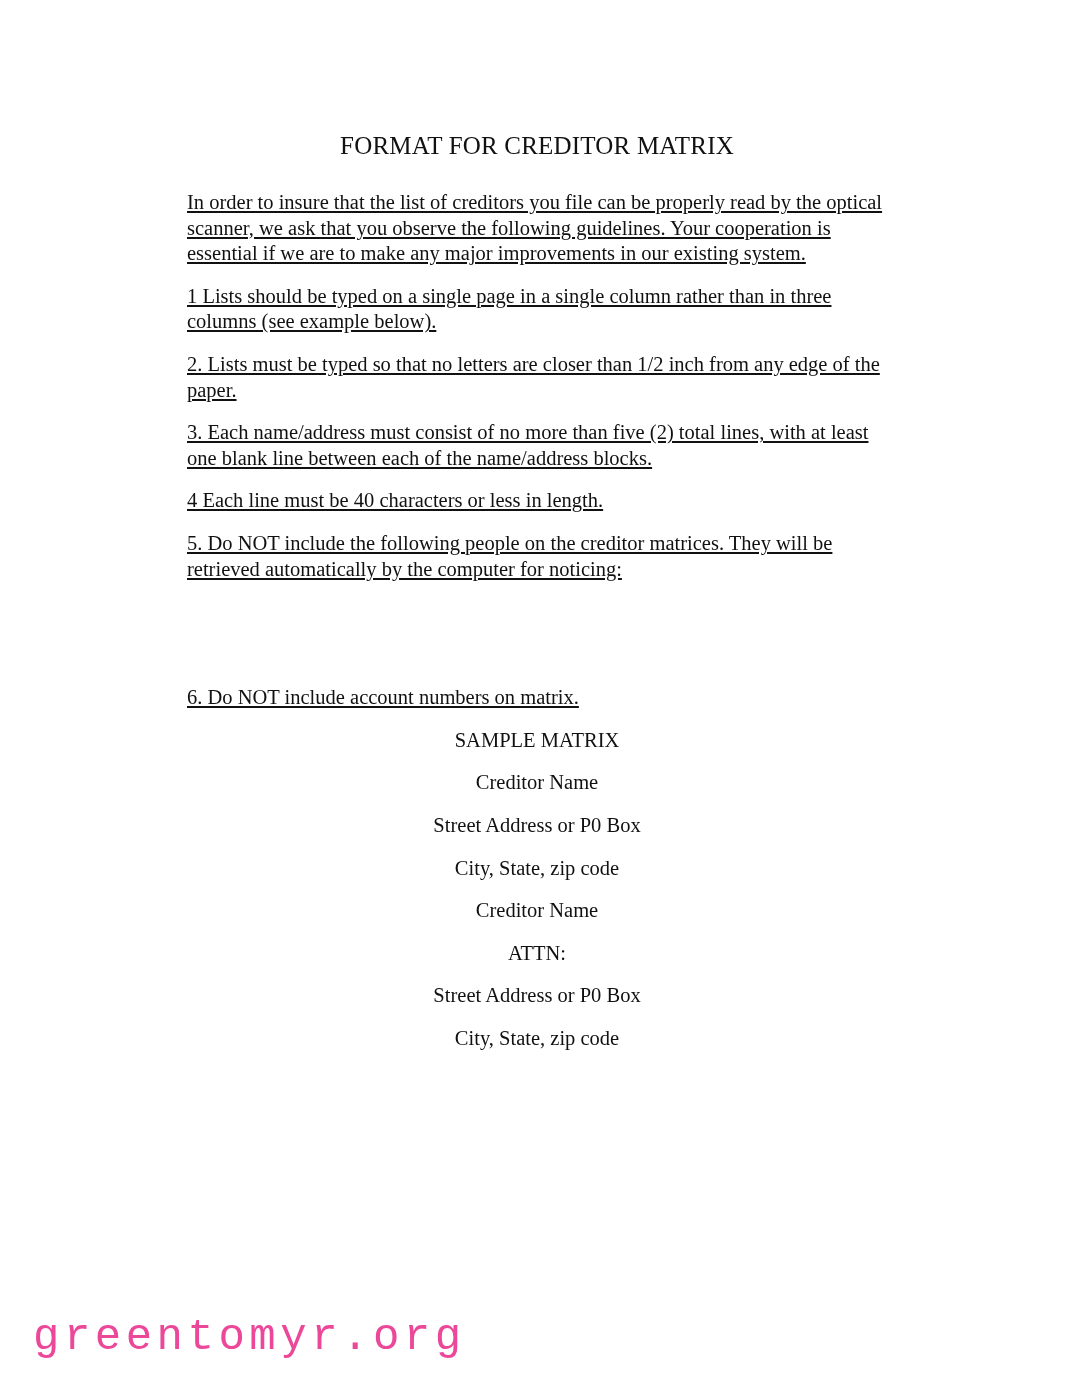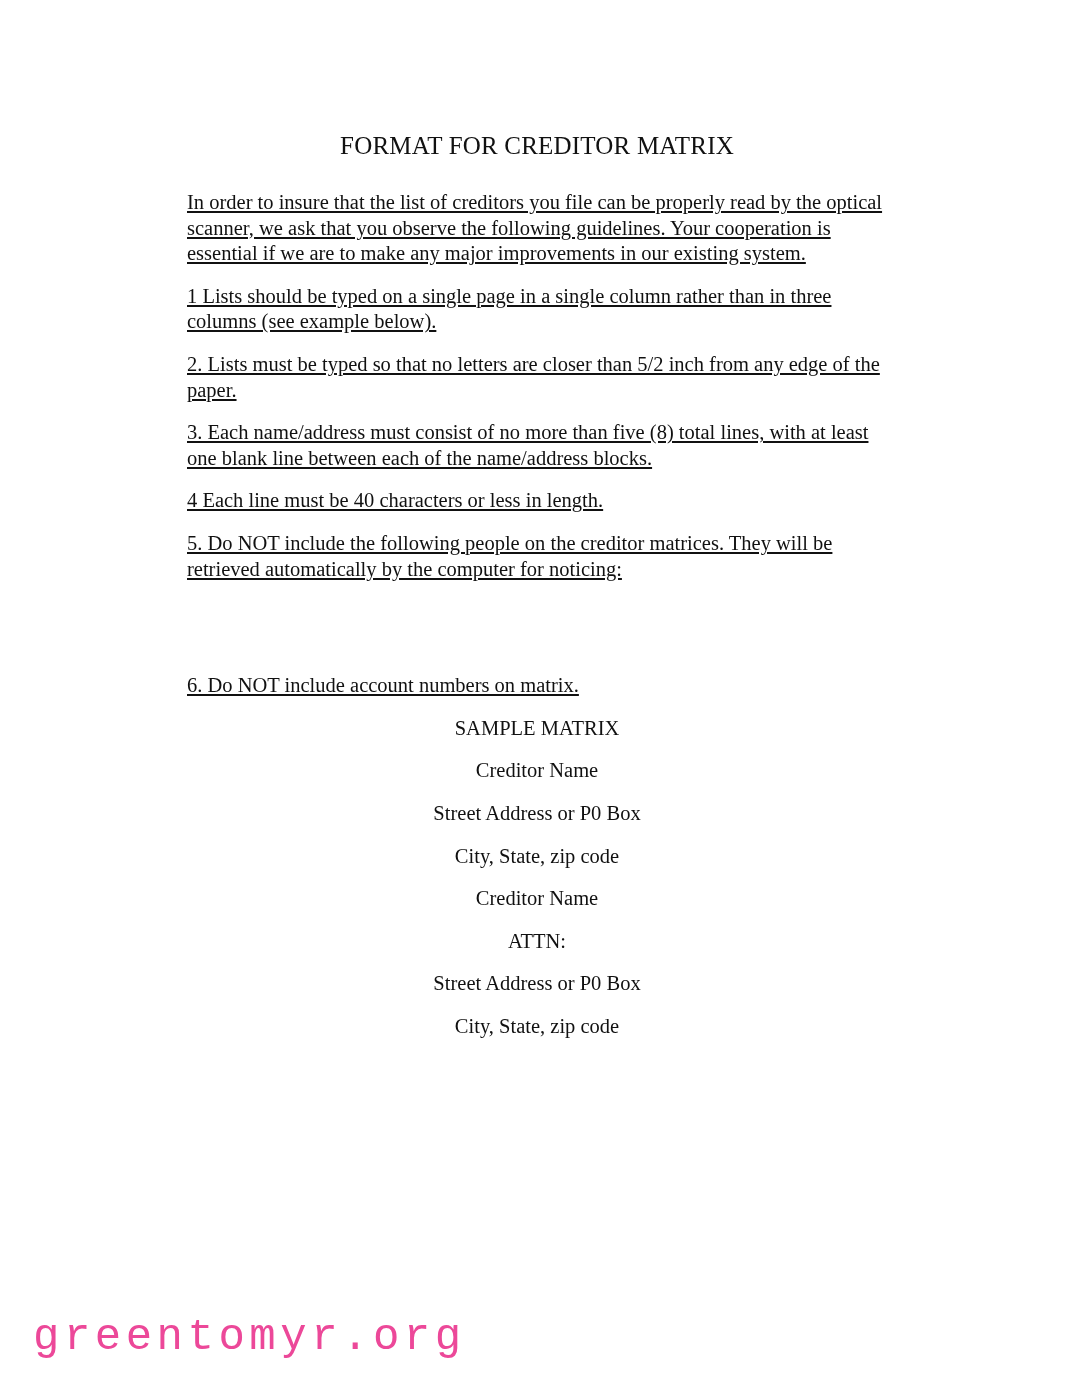--- a/index.html
+++ b/index.html
@@ -73,21 +73,21 @@
 
   .excluded-list .centered-line + .centered-line {
     margin-top: 17px;
   }
 
   .gap-block {
     height: 91px;
   }
 
   .para-item6 {
-    margin-top: 0;
+    margin-top: 12px;
   }
 
   .sample-block {
     margin-top: 17px;
   }
 
   .sample-block .centered-line + .centered-line {
     margin-top: 17px;
   }
 
@@ -110,23 +110,23 @@
 <div class="page">
 
   <div class="doc-body">
 
     <h1 class="doc-title">FORMAT FOR CREDITOR MATRIX</h1>
 
     <p class="para para-intro">In order to insure that the list of creditors you file can be properly read by the optical scanner, we ask that you observe the following guidelines. Your cooperation is essential if we are to make any major improvements in our existing system.</p>
 
     <p class="para para-item">1 Lists should be typed on a single page in a single column rather than in three columns (see example below).</p>
 
-    <p class="para para-item">2. Lists must be typed so that no letters are closer than 5/2 inch from any edge of the paper.</p>
+    <p class="para para-item">2. Lists must be typed so that no letters are closer than 1/2 inch from any edge of the paper.</p>
 
-    <p class="para para-item">3. Each name/address must consist of no more than five (8) total lines, with at least one blank line between each of the name/address blocks.</p>
+    <p class="para para-item">3. Each name/address must consist of no more than five (2) total lines, with at least one blank line between each of the name/address blocks.</p>
 
     <p class="para para-item">4 Each line must be 40 characters or less in length.</p>
 
     <p class="para para-item">5. Do NOT include the following people on the creditor matrices. They will be retrieved automatically by the computer for noticing:</p>
 
 
     <div class="gap-block"></div>
 
     <p class="para para-item6">6. Do NOT include account numbers on matrix.</p>
 

